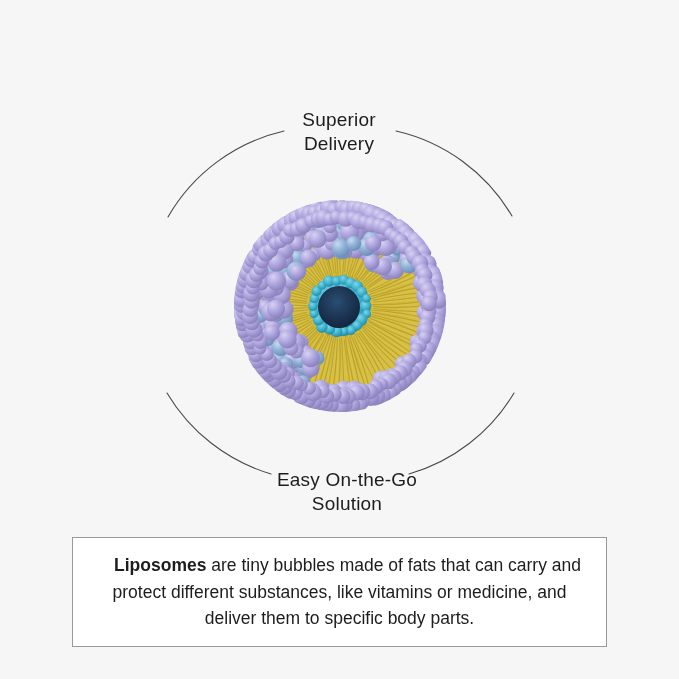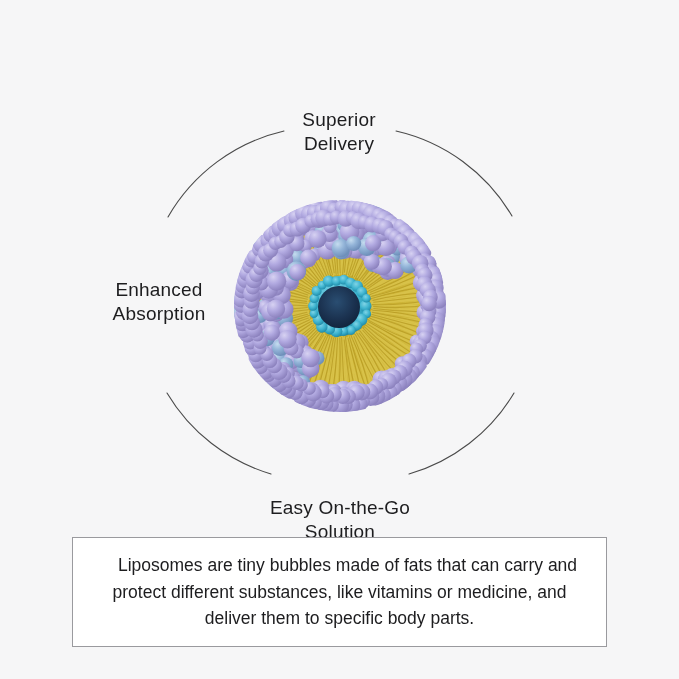--- a/index.html
+++ b/index.html
@@ -60,21 +60,21 @@
     line-height: 1.27;
     color: #1d1d1f;
     font-family: "Liberation Sans", sans-serif;
     font-weight: 400;
     letter-spacing: 0.2px;
     white-space: pre-line;
   }
   .label-top    { left: 219px; top: 108px; width: 240px; }
   .label-left   { left: 48px;  top: 278px; width: 222px; }
   .label-right  { left: 410px; top: 278px; width: 222px; }
-  .label-bottom { left: 220px; top: 468px; width: 240px; margin-top: 28px; }
+  .label-bottom { left: 227px; top: 468px; width: 240px; }
 
   
   .liposome {
     position: absolute;
     left: 234px;
     top: 200px;
     width: 212px;
     height: 212px;
   }
   .liposome svg { display: block; }
@@ -95,21 +95,21 @@
   }
   .caption-text {
     font-size: 17.5px;
     line-height: 1.52;
     color: #1d1d1f;
     text-align: center;
     padding: 0 22px;
     font-family: "Liberation Sans", sans-serif;
   }
   .caption-text b {
-    font-weight: normal;
+    font-weight: bold;
     margin-left: 16px;
   }
 </style>
 </head>
 <body>
 
 <div class="canvas">
 
 
   <div class="diagram">
@@ -123,22 +123,20 @@
 
         <path d="M 271 474 A 181 181 0 0 1 167 393"></path>
 
         <path d="M 168 217 A 181 181 0 0 1 284 131"></path>
       </g>
     </svg>
 
     <div class="node-label label-top">Superior
 Delivery</div>
 
-    <div class="node-label label-left">Enhanced
-Absorption</div>
 
 
     <div class="node-label label-bottom">Easy On-the-Go
 Solution</div>
 
     <div class="liposome">
       <svg width="212" height="212" viewBox="0 0 212 212" aria-hidden="true">
         <defs>
           <radialGradient id="headG" cx="33%" cy="28%" r="72%">
             <stop offset="0%" stop-color="#d7d2f2"></stop>

